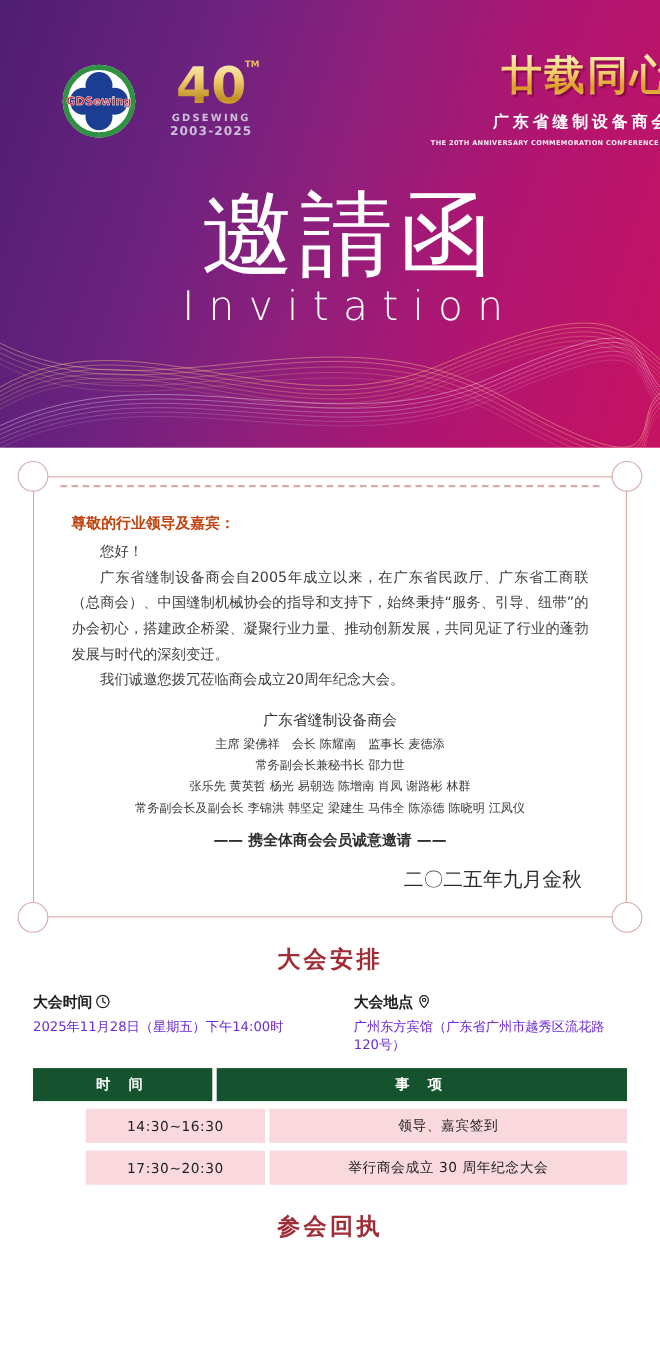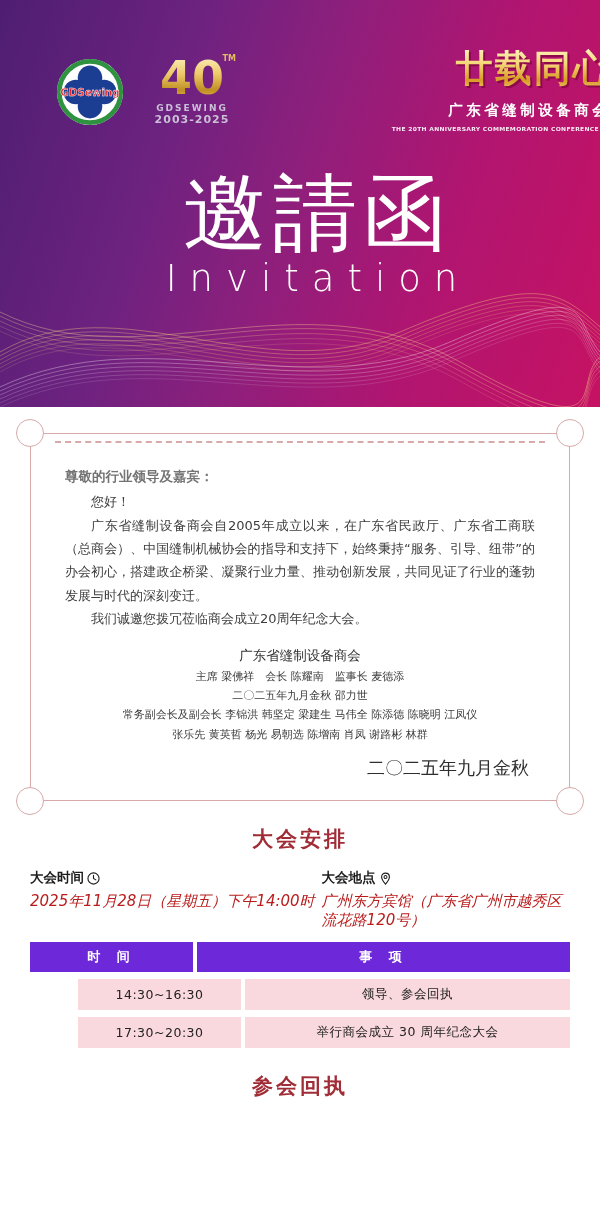--- a/index.html
+++ b/index.html
@@ -34,40 +34,40 @@
   .waves { position:absolute; left:0; bottom:0; width:600px; height:150px; z-index:1; }
 
   
   .card { position:relative; margin:26px 30px 0; border:1px solid #d7a9a9; padding:30px 34px 16px;
           background:#fff; flex:0 0 auto; }
   .card-dash { position:absolute; top:7px; left:24px; right:24px; border-top:2px dashed #d7a9a9; }
   .notch { position:absolute; width:28px; height:28px; border:1px solid #d7a9a9; border-radius:50%; background:#fff; }
   .notch.tl { top:-15px; left:-15px; } .notch.tr { top:-15px; right:-15px; }
   .notch.bl { bottom:-15px; left:-15px; } .notch.br { bottom:-15px; right:-15px; }
   .letter { color:#3d3d3d; font-size:13px; line-height:1.8; }
-  .salutation { font-weight:bold; color:#737373; font-size:13.5px; }
+  .salutation { font-weight:bold; color:#c2410c; font-size:13.5px; }
   .greet { text-indent:2em; margin-top:2px; }
   .para { text-indent:2em; text-align:justify; }
   .sig-org { text-align:center; font-size:13.5px; color:#333; margin-top:12px; }
   .officers { text-align:center; font-family:"DejaVu Serif", serif; font-size:11px; color:#3a3a3a; line-height:1.75; }
   .invite-line { text-align:center; font-weight:bold; color:#2e2e2e; font-size:13.5px; margin-top:8px; }
   .date-line { text-align:right; font-size:18px; color:#2e2e2e; margin-top:8px; padding-right:6px; }
 
   
   .section { margin:0 30px; flex:0 0 auto; }
   .sec-heading { text-align:center; color:#a02c36; font-size:21px; font-weight:800; letter-spacing:3px; margin-top:24px; }
   .info-row { display:flex; margin-top:16px; }
   .info-col { flex:1; }
   .info-col.right { flex:0 0 46%; }
   .info-label { font-size:13.5px; font-weight:bold; color:#1c1c1c; display:flex; align-items:center; gap:3px; }
-  .info-value { font-size:15px; color:#b91c1c; margin-top:5px;font-style:italic; }
+  .info-value { font-size:12px; color:#6d28d9; margin-top:5px; }
   .icon-svg { width:13px; height:13px; }
   .sched-table { margin-top:12px; }
   .t-row { display:flex; gap:4px; }
-  .t-head .cell { background:#6d28d9; color:#fff; font-weight:bold; letter-spacing:6px; font-size:13px; }
+  .t-head .cell { background:#14532d; color:#fff; font-weight:bold; letter-spacing:6px; font-size:13px; }
   .cell { display:flex; align-items:center; justify-content:center; height:30px; }
   .c-time { flex:0 0 163px; }
   .c-event { flex:1; }
   .t-body .t-row { margin-top:7px;padding-left:48px; }
   .t-body .cell { background:#f9d9de; color:#222; font-size:12.5px; height:31px; letter-spacing:.5px; }
 </style>
 </head>
 <body>
 
 <div class="page">
@@ -142,23 +142,24 @@
     <div class="notch tr"></div>
     <div class="notch bl"></div>
     <div class="notch br"></div>
     <div class="letter">
       <div class="salutation">尊敬的行业领导及嘉宾：</div>
       <div class="greet">您好！</div>
       <div class="para">广东省缝制设备商会自2005年成立以来，在广东省民政厅、广东省工商联（总商会）、中国缝制机械协会的指导和支持下，始终秉持“服务、引导、纽带”的办会初心，搭建政企桥梁、凝聚行业力量、推动创新发展，共同见证了行业的蓬勃发展与时代的深刻变迁。</div>
       <div class="para">我们诚邀您拨冗莅临商会成立20周年纪念大会。</div>
       <div class="sig-org">广东省缝制设备商会</div>
       <div class="officers">主席 梁佛祥　会长 陈耀南　监事长 麦德添</div>
-      <div class="officers">二〇二五年九月金秋 邵力世</div>
+      <div class="officers">常务副会长兼秘书长 邵力世</div>
+      <div class="officers">张乐先 黄英哲 杨光 易朝选 陈增南 肖凤 谢路彬 林群</div>
       <div class="officers">常务副会长及副会长 李锦洪 韩坚定 梁建生 马伟全 陈添德 陈晓明 江凤仪</div>
-      <div class="officers">张乐先 黄英哲 杨光 易朝选 陈增南 肖凤 谢路彬 林群</div>
+      <div class="invite-line">—— 携全体商会会员诚意邀请 ——</div>
       <div class="date-line">二〇二五年九月金秋</div>
     </div>
   </div>
 
   <div class="section">
     <div class="sec-heading">大会安排</div>
     <div class="info-row">
       <div class="info-col">
         <div class="info-label">
           <span>大会时间</span>
@@ -182,21 +183,21 @@
     </div>
 
     <div class="sched-table">
       <div class="t-row t-head">
         <div class="cell c-time">时 间</div>
         <div class="cell c-event">事 项</div>
       </div>
       <div class="t-body">
         <div class="t-row">
           <div class="cell c-time">14:30~16:30</div>
-          <div class="cell c-event">领导、参会回执</div>
+          <div class="cell c-event">领导、嘉宾签到</div>
         </div>
         <div class="t-row">
           <div class="cell c-time">17:30~20:30</div>
           <div class="cell c-event">举行商会成立 30 周年纪念大会</div>
         </div>
       </div>
     </div>
   </div>
 
   <div class="section">

